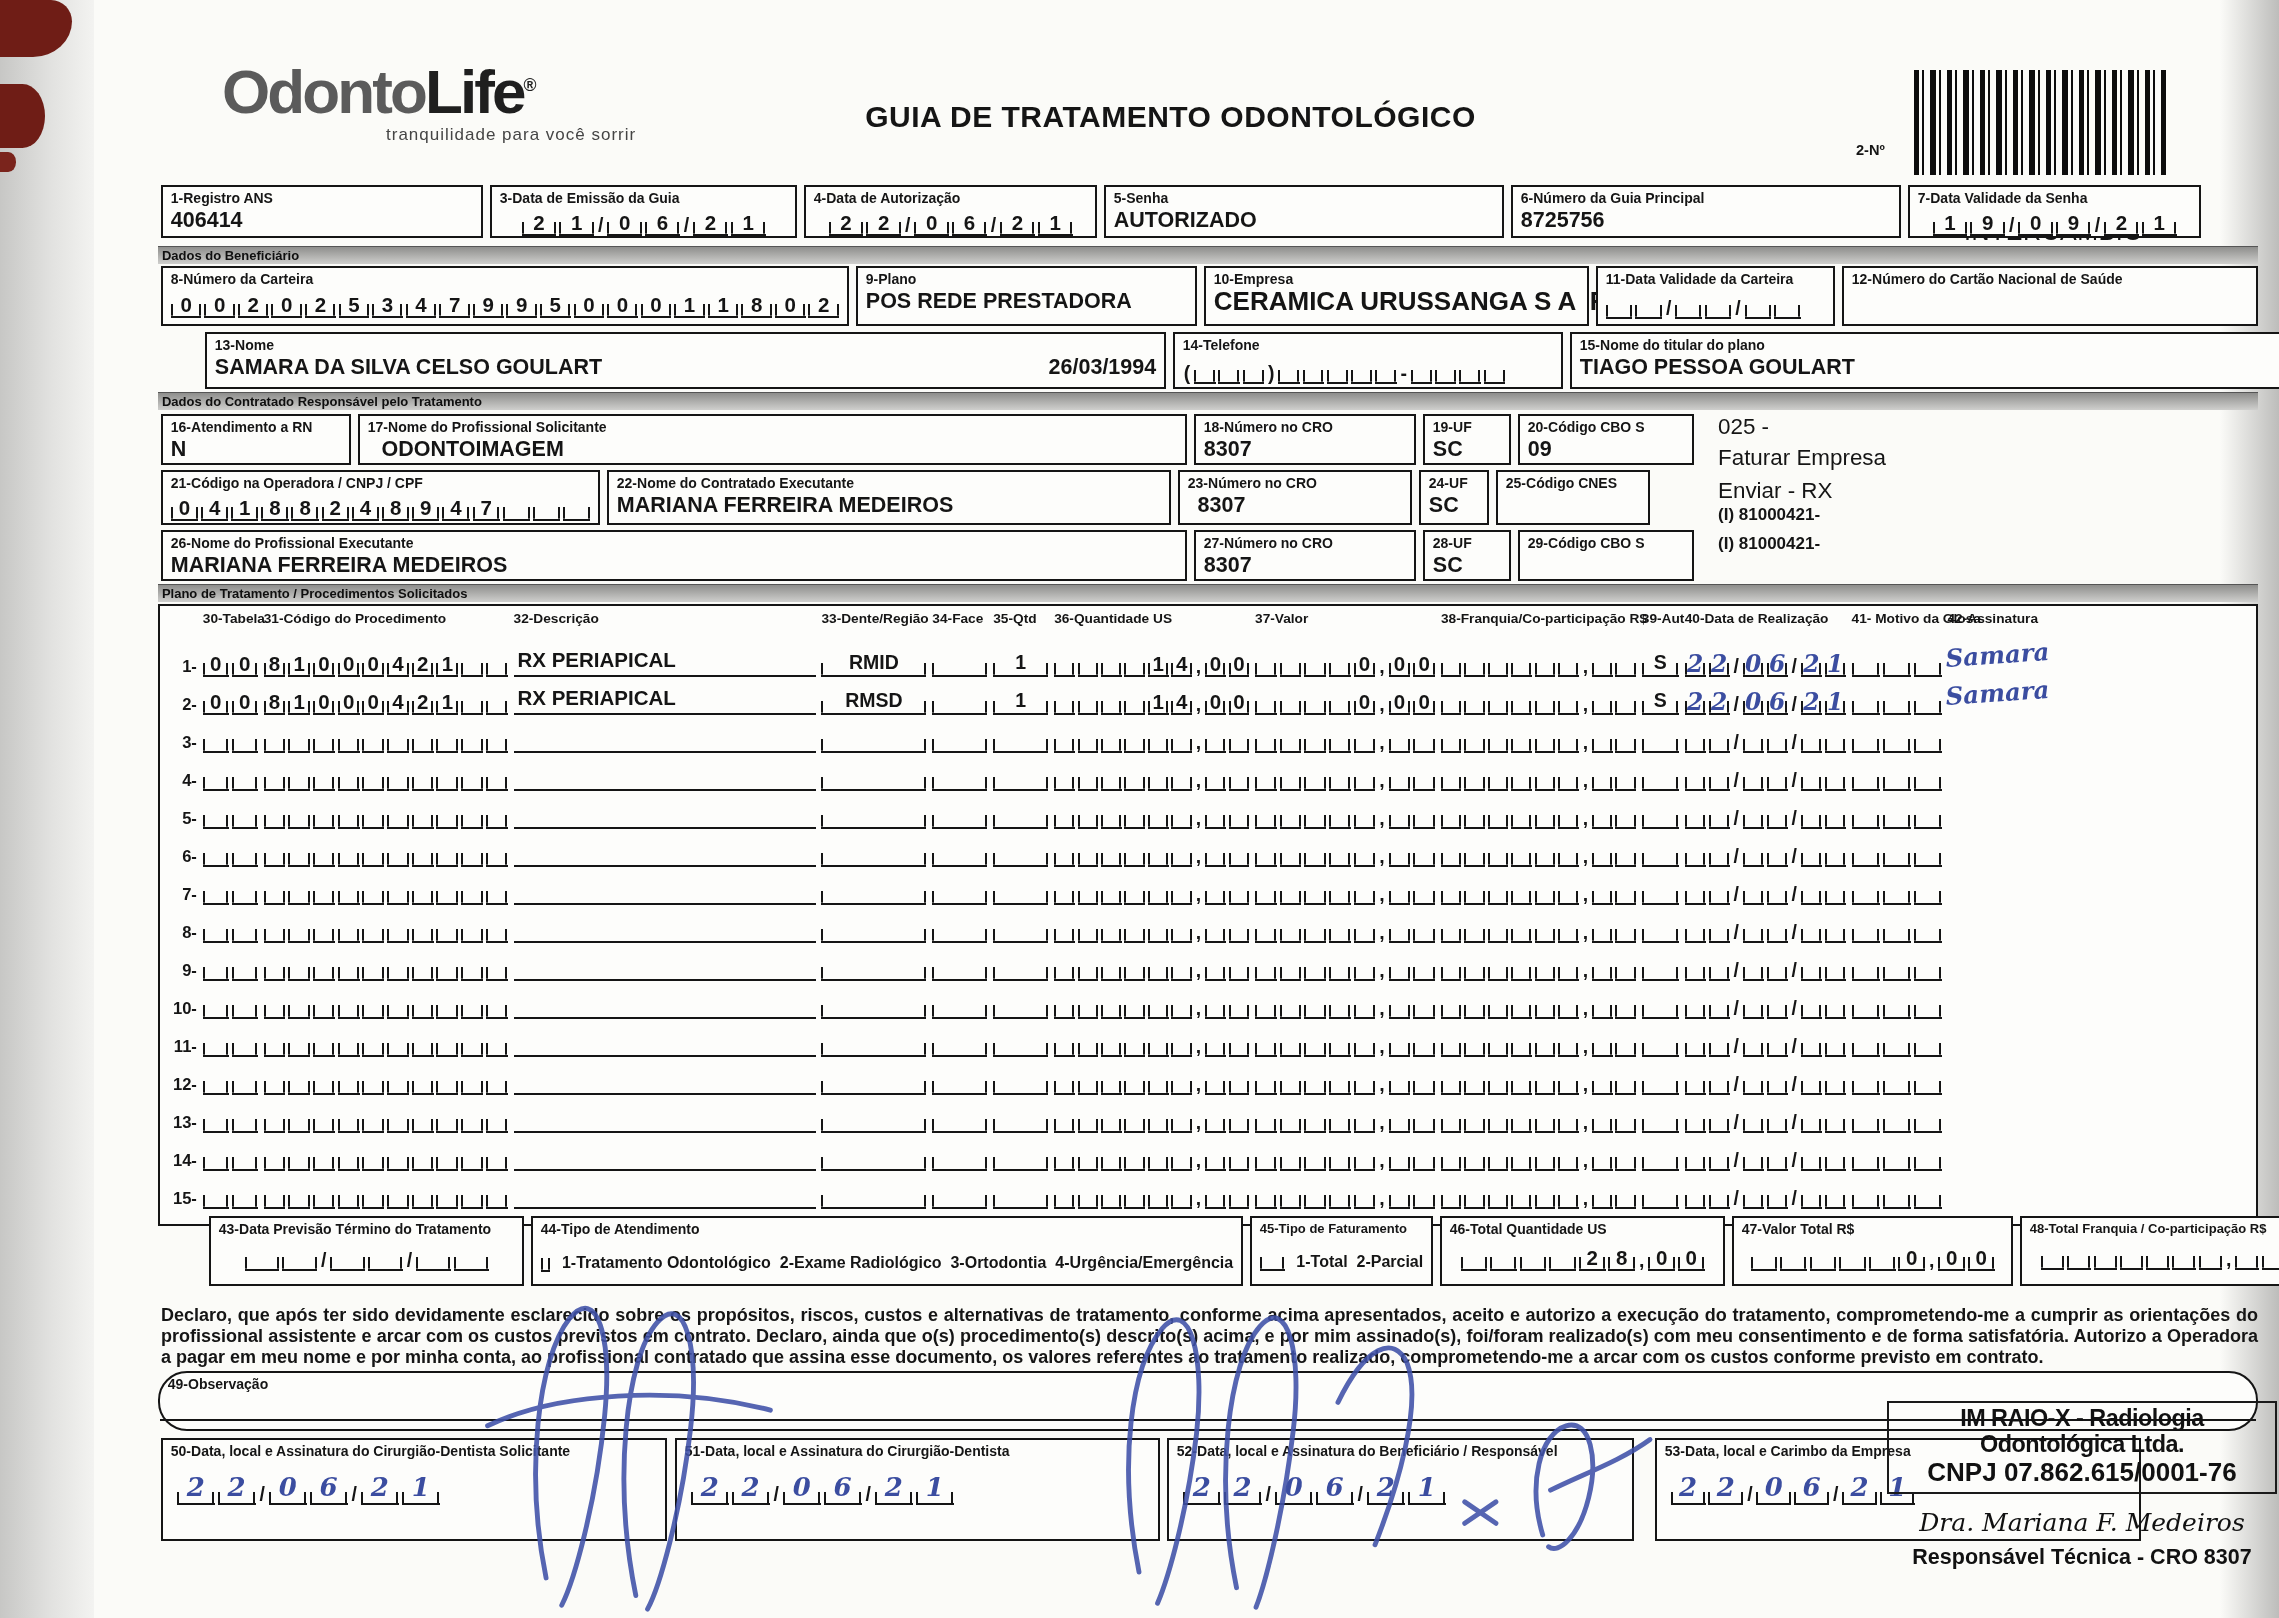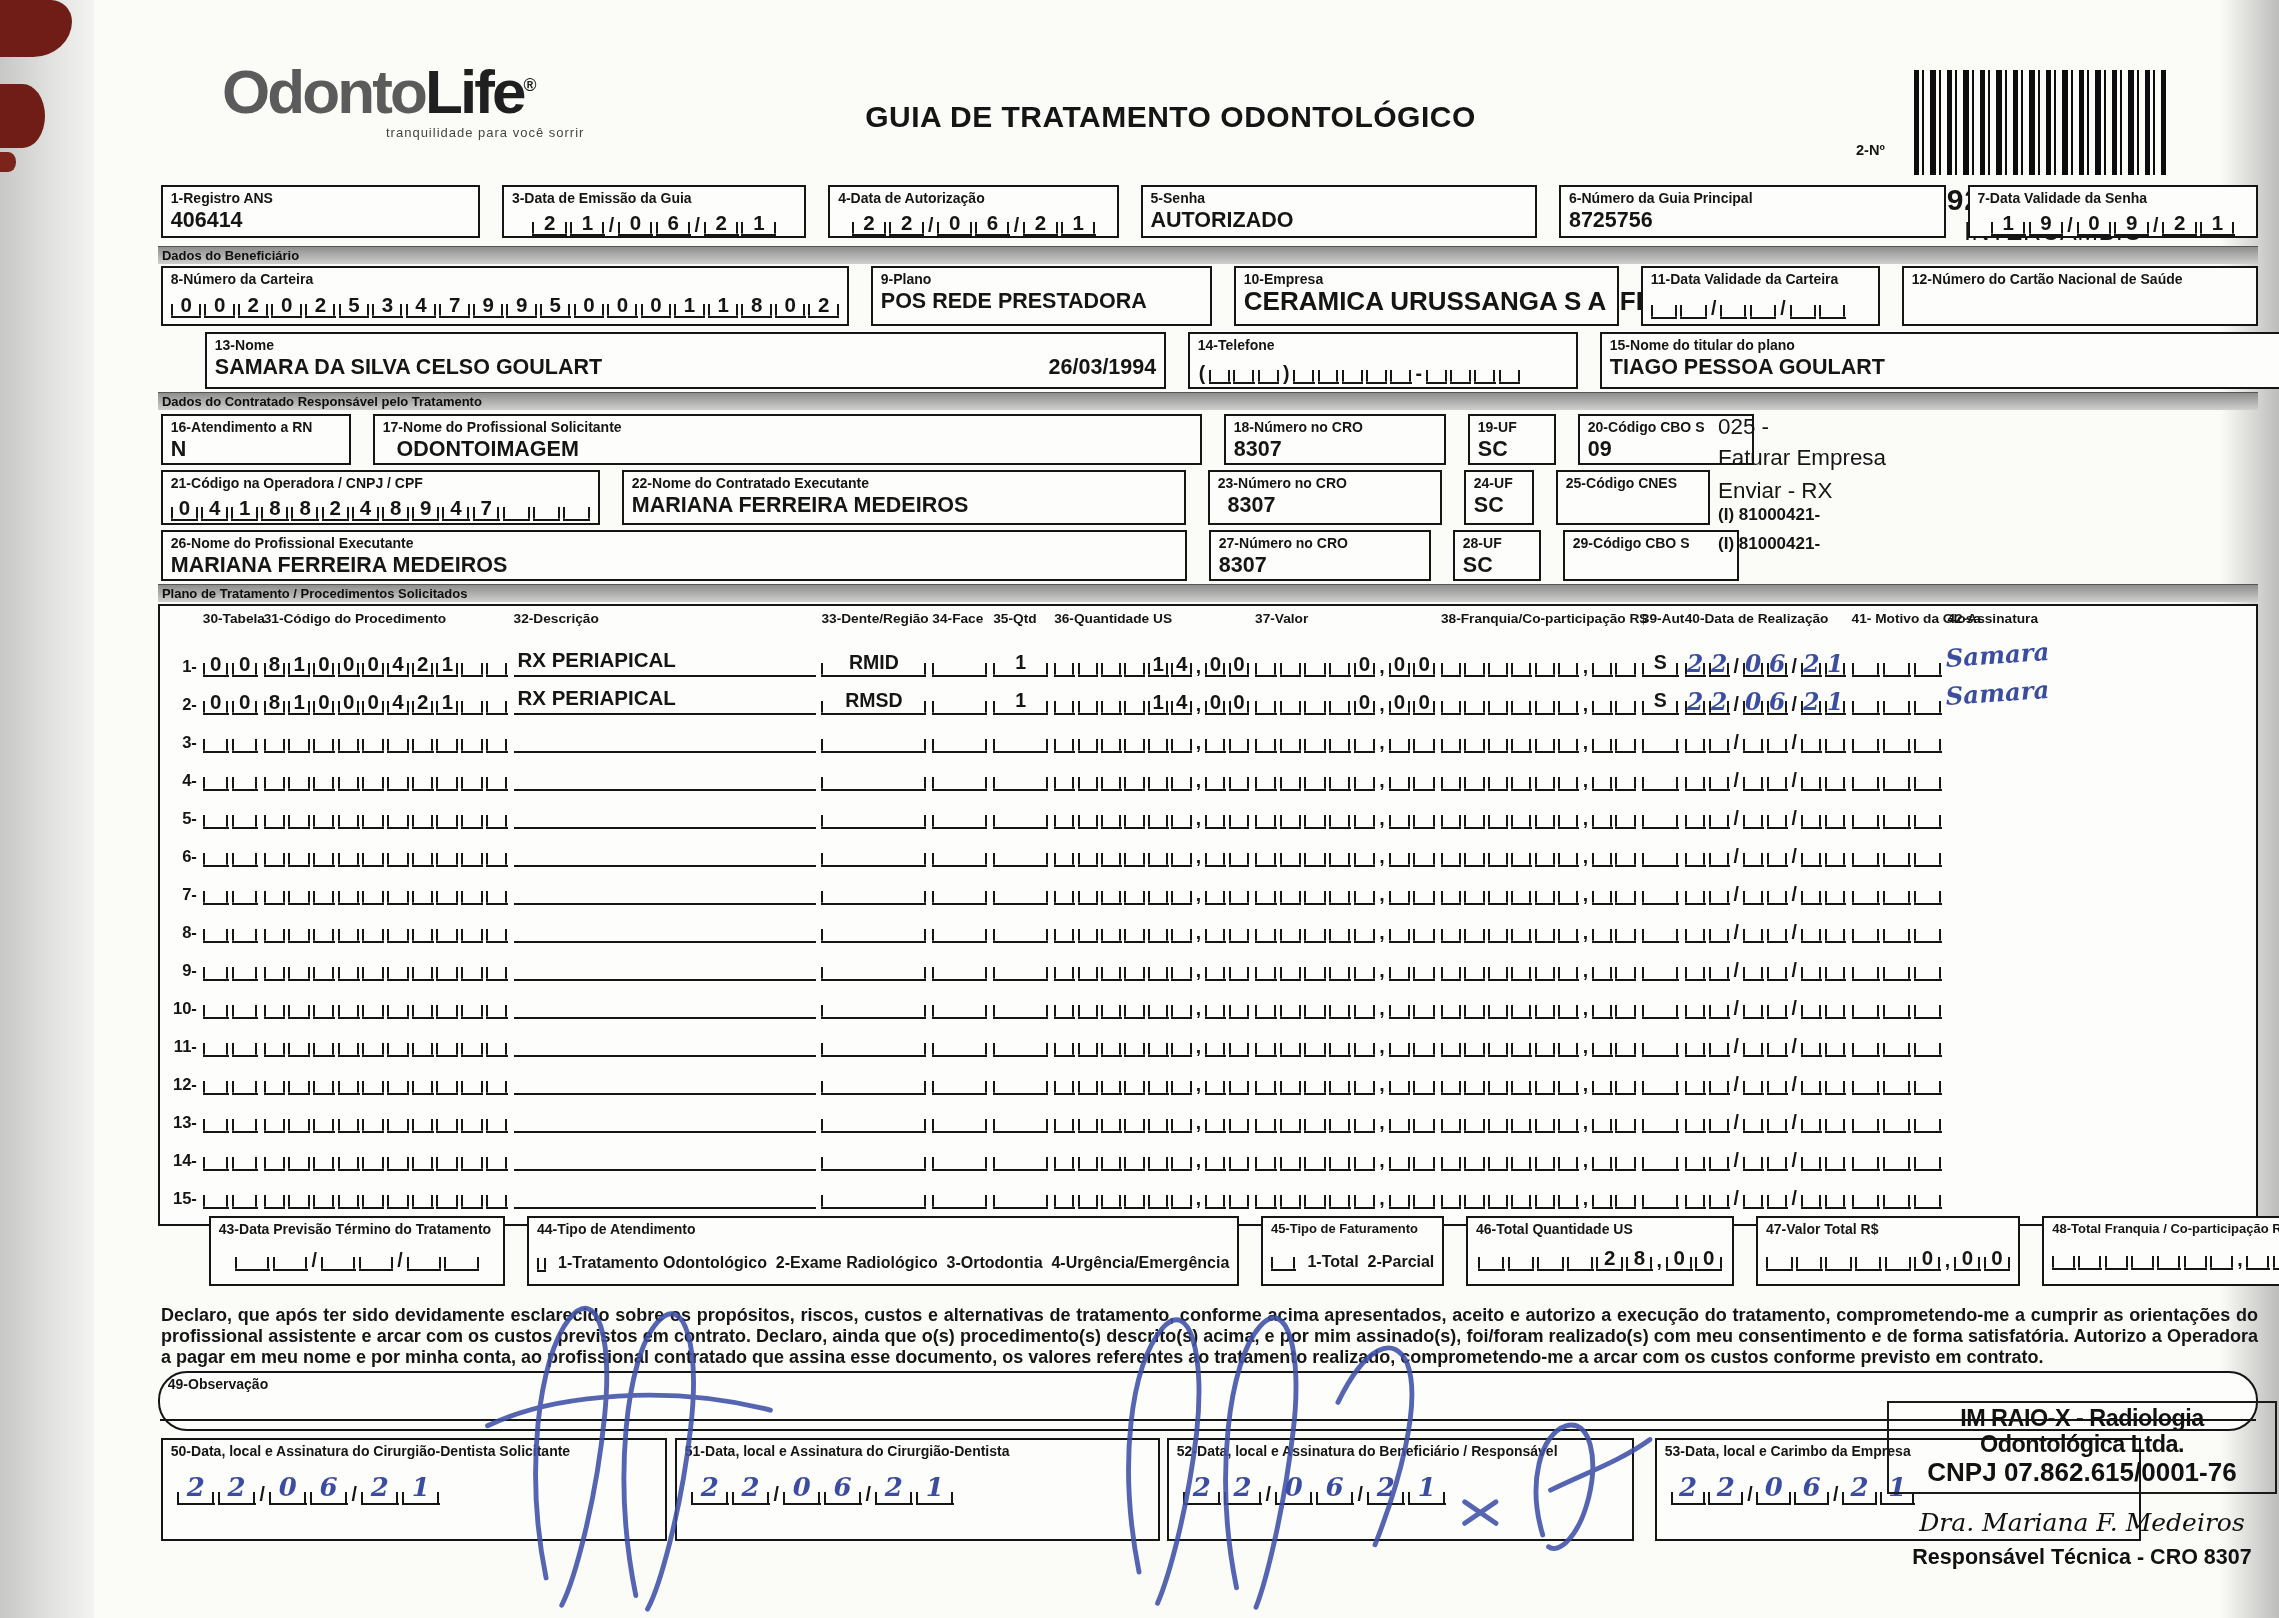--- a/index.html
+++ b/index.html
@@ -13,33 +13,33 @@
   .redmark{position:absolute;background:#6f1d16;z-index:3;}
   .r1{left:0;top:0;width:72px;height:57px;border-radius:0 35% 65% 0/0 45% 75% 0;}
   .r2{left:0;top:84px;width:45px;height:64px;border-radius:0 55% 55% 0;}
   .r3{left:0;top:152px;width:15.6px;height:19.5px;border-radius:0 50% 50% 0;background:#7a241c;}
 
   
   .logo{position:absolute;left:222px;top:54px;z-index:2;}
   .logo-word{font-size:62px;font-weight:bold;letter-spacing:-2.9px;line-height:62px;}
   .lg1{color:#5b5b5b;} .lg2{color:#1f1f1f;}
   .lgr{font-size:17.6px;vertical-align:super;color:#1f1f1f;letter-spacing:0;}
-  .logo-tag{font-size:13px;color:#454545;margin:2px 0 0 164px;letter-spacing:1px;}
+  .logo-tag{font-size:17px;color:#454545;margin:2px 0 0 164px;letter-spacing:1px;}
   .title{position:absolute;left:800px;top:100px;width:741px;text-align:center;
          font-size:30px;font-weight:bold;letter-spacing:0.5px;z-index:2;}
   .bc-label{position:absolute;left:1856px;top:142px;font-size:14.6px;font-weight:bold;z-index:2;}
   .barcode{position:absolute;left:1914px;top:70px;width:252px;height:105px;z-index:2;
     background:repeating-linear-gradient(90deg,#0c0c0c 0 4.9px,#fbfbf8 4.9px 7.8px,#0c0c0c 7.8px 9.8px,
       #fbfbf8 9.8px 15.6px,#0c0c0c 15.6px 22.4px,#fbfbf8 22.4px 25px,#0c0c0c 25px 27px,#fbfbf8 27px 33px);}
   .interc{position:absolute;left:1929px;top:183px;z-index:2;}
   .interc-num{font-size:30px;font-weight:bold;letter-spacing:1px;}
   .interc-type{font-size:25px;margin-left:35px;letter-spacing:0.5px;}
 
   
-  .frow{position:absolute;left:161px;width:2097px;display:flex;gap:22px;z-index:2;}
+  .frow{position:absolute;left:161px;width:2097px;display:flex;gap:7px;z-index:2;}
   .box{border:2.9px solid #151515;background:#fdfdfb;padding:2.9px 7.8px;box-sizing:border-box;overflow:visible;}
   .blabel{font-size:14px;font-weight:bold;white-space:nowrap;}
   .bvalue{font-size:21.5px;font-weight:bold;white-space:pre;margin-top:2px;line-height:25px;}
   .split{display:flex;justify-content:space-between;}
 
   .secbar{position:absolute;left:158px;width:2100px;height:17.6px;z-index:2;
     background:linear-gradient(#8e8e8c,#cfcfcd);border-top:1px solid #555;
     font-size:13px;font-weight:bold;color:#0f0f0f;padding:1px 0 0 3.9px;box-sizing:border-box;}
 
   

